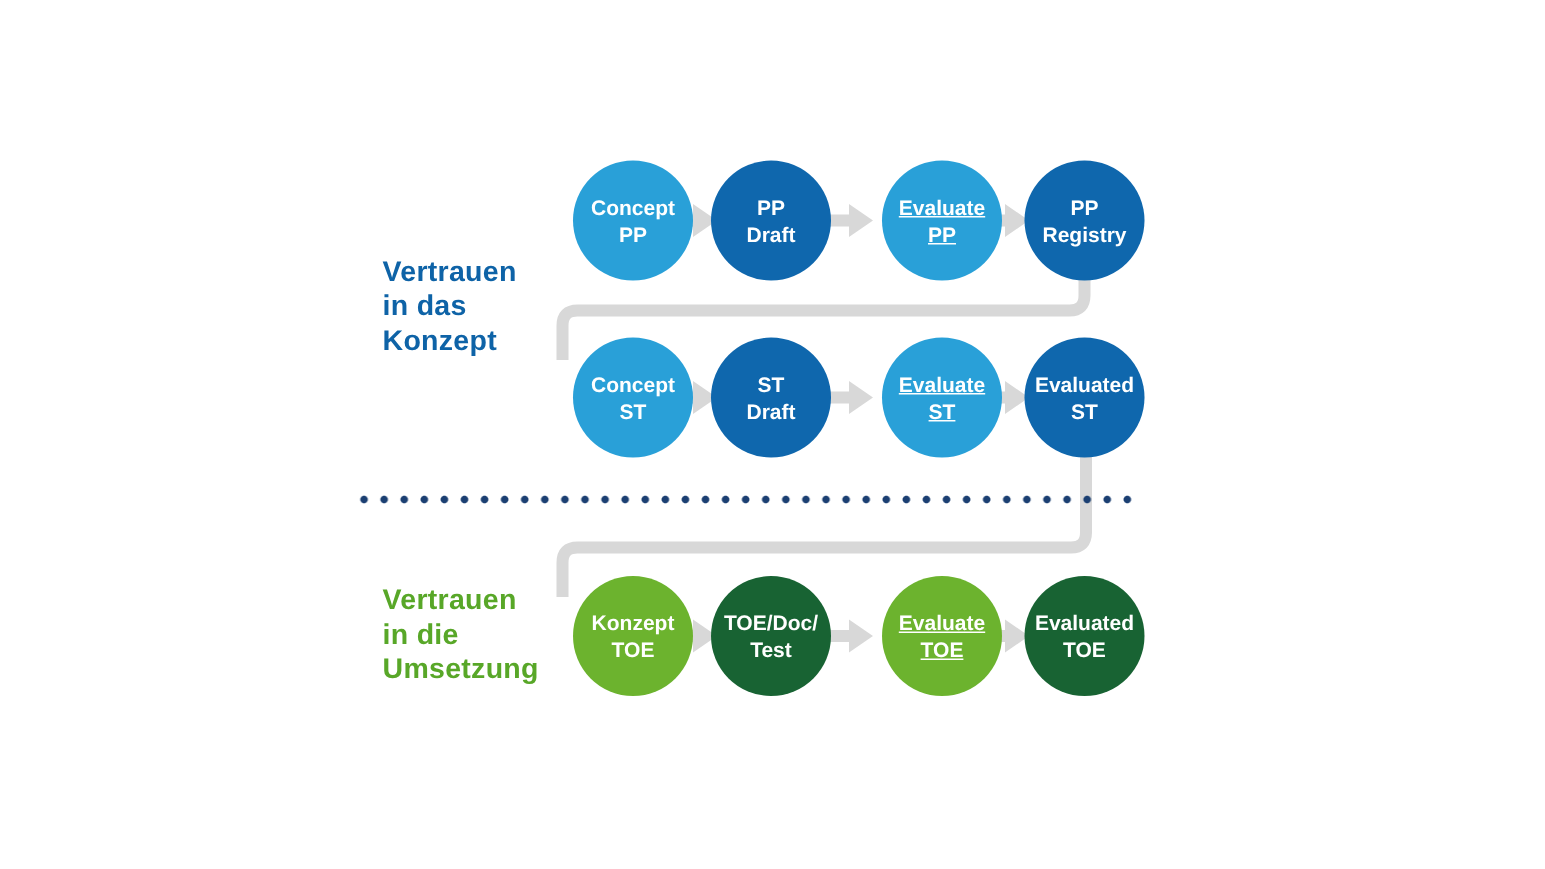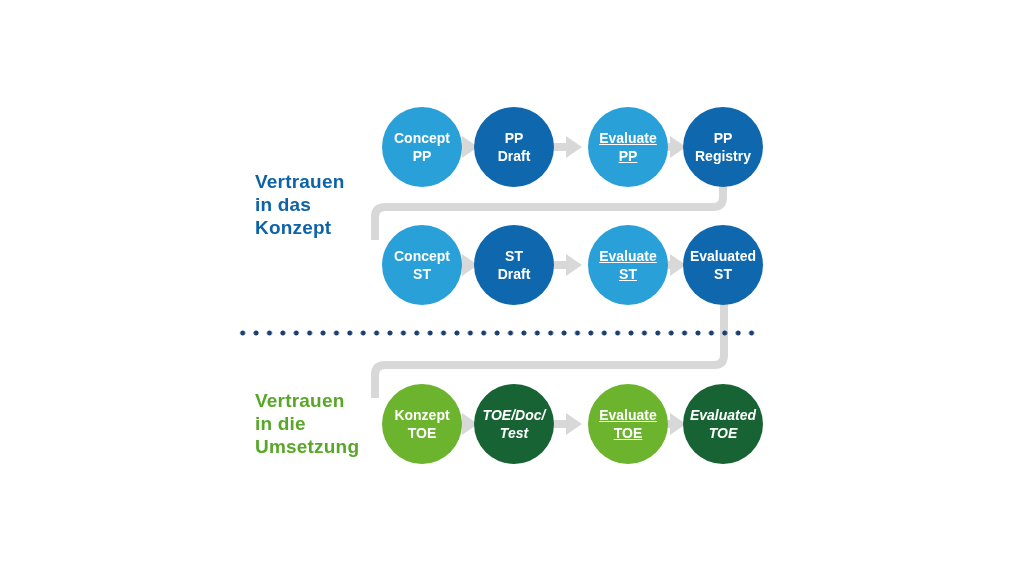--- a/index.html
+++ b/index.html
@@ -58,21 +58,21 @@
     color: #ffffff;
     font-weight: bold;
     font-size: 14px;
     line-height: 18px;
     white-space: pre-line;
     z-index: 3;
   }
   .c-light-blue  { background: #29a0d8; }
   .c-dark-blue   { background: #0f67ad; }
   .c-light-green { background: #6cb32e; }
-  .c-dark-green  { background: #186333; font-style: italic; }
+  .c-dark-green  { background: #186333; }
 
   .col0 { left: 382px; }
   .col1 { left: 474px; }
   .col2 { left: 588px; text-decoration: underline; }
   .col3 { left: 683px; }
   .rowA { top: 107px; }
   .rowB { top: 225px; }
   .rowC { top: 384px; }
 
   

